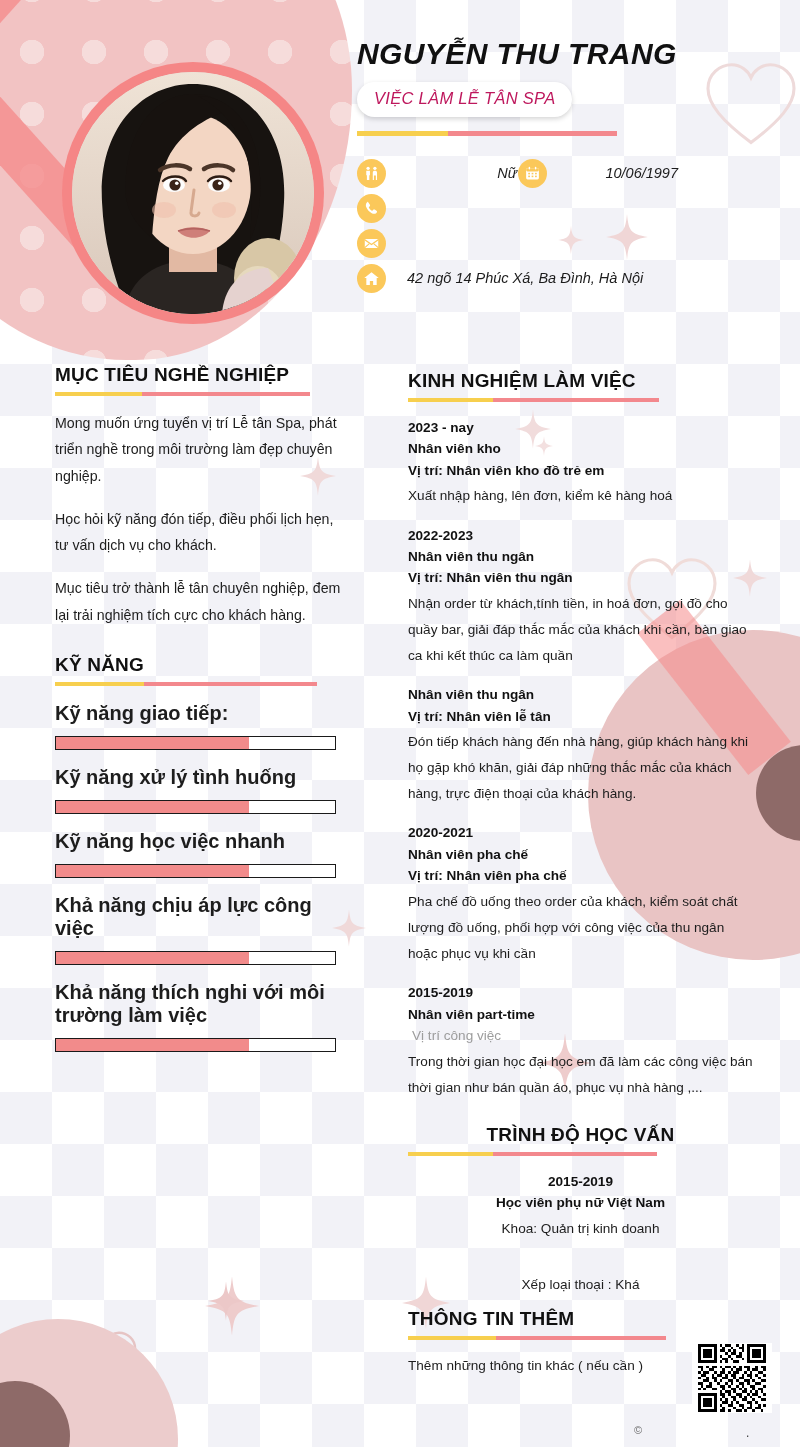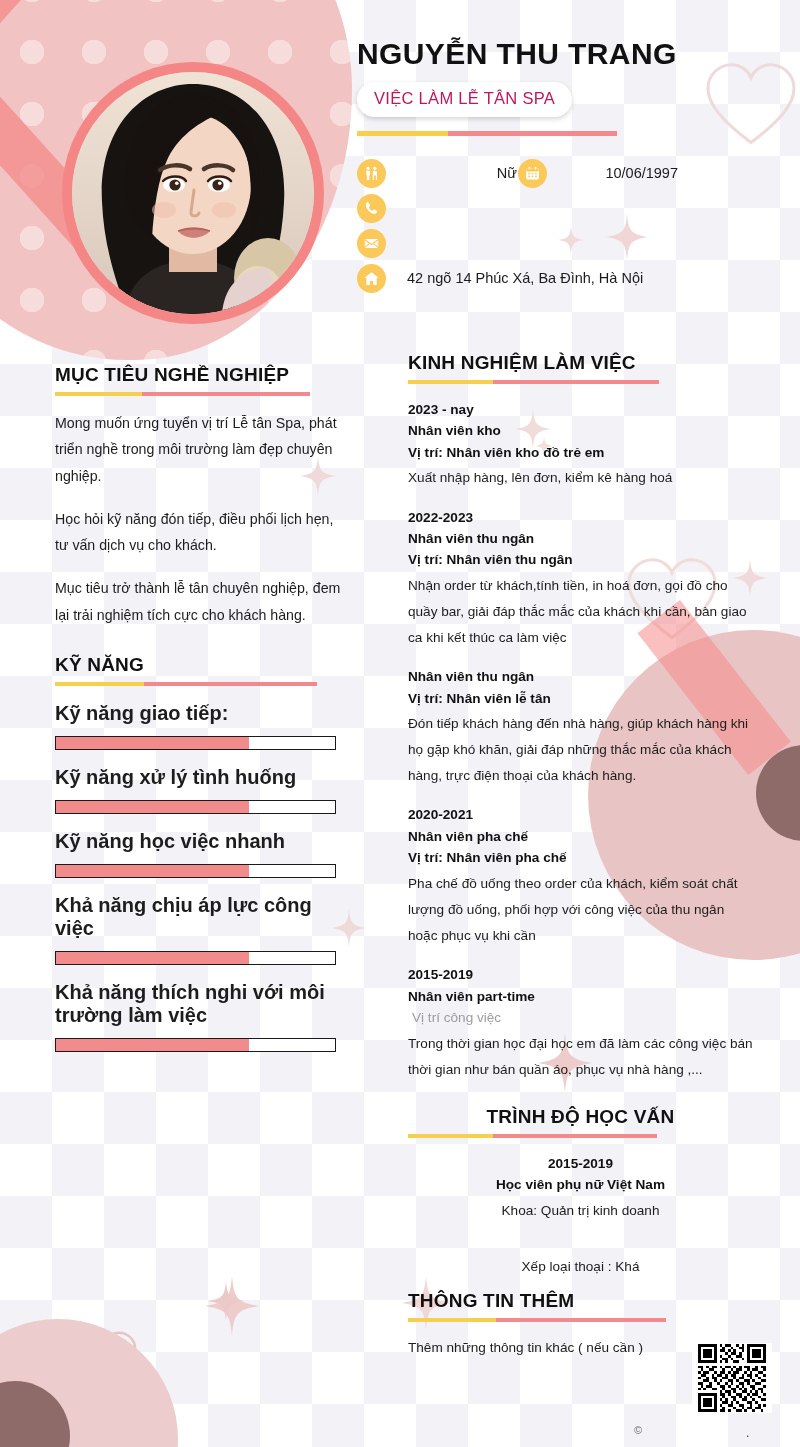--- a/index.html
+++ b/index.html
@@ -118,20 +118,21 @@
   .sparkle { position: absolute; z-index: 1; }
 
   
   .content { position: relative; z-index: 5; }
 
   
   .header-right {
     position: absolute;
     left: 357px; top: 34px;
     width: 410px;
+    font-style: italic;
   }
   .name {
     font-size: 30px;
     font-weight: bold;
     letter-spacing: 0.4px;
     line-height: 1.33;
     color: #111111;
   }
   .job-pill {
     display: inline-block;
@@ -223,21 +224,21 @@
   }
   .bar-fill {
     position: absolute;
     left: 0; top: 0; bottom: 0;
     background: #f28b8b;
   }
 
   
   .right-col {
     position: absolute;
-    left: 408px; top: 352px;
+    left: 408px; top: 370px;
     width: 345px;
   }
   .sec-rule.w-right { width: 251px; }
   .sec-rule.w-edu   { width: 249px; }
   .sec-rule.w-info  { width: 258px; }
 
   .job { margin-top: 15px; }
   .job-date, .job-company, .job-pos {
     font-size: 13.6px;
     font-weight: bold;
@@ -567,21 +568,21 @@
           <div class="job-date">2023 - nay</div>
           <div class="job-company">Nhân viên kho</div>
           <div class="job-pos">Vị trí: Nhân viên kho đồ trẻ em</div>
           <div class="job-desc">Xuất nhập hàng, lên đơn, kiểm kê hàng hoá</div>
         </div>
 
         <div class="job">
           <div class="job-date">2022-2023</div>
           <div class="job-company">Nhân viên thu ngân</div>
           <div class="job-pos">Vị trí: Nhân viên thu ngân</div>
-          <div class="job-desc">Nhận order từ khách,tính tiền, in hoá đơn, gọi đồ cho quầy bar, giải đáp thắc mắc của khách khi cần, bàn giao ca khi kết thúc ca làm việc</div>
+          <div class="job-desc">Nhận order từ khách,tính tiền, in hoá đơn, gọi đồ cho quầy bar, giải đáp thắc mắc của khách khi cần, bàn giao ca khi kết thúc ca làm quần</div>
         </div>
 
         <div class="job">
           <div class="job-company">Nhân viên thu ngân</div>
           <div class="job-pos">Vị trí: Nhân viên lễ tân</div>
           <div class="job-desc">Đón tiếp khách hàng đến nhà hàng, giúp khách hàng khi họ gặp khó khăn, giải đáp những thắc mắc của khách hàng, trực điện thoại của khách hàng.</div>
         </div>
 
         <div class="job">
           <div class="job-date">2020-2021</div>

